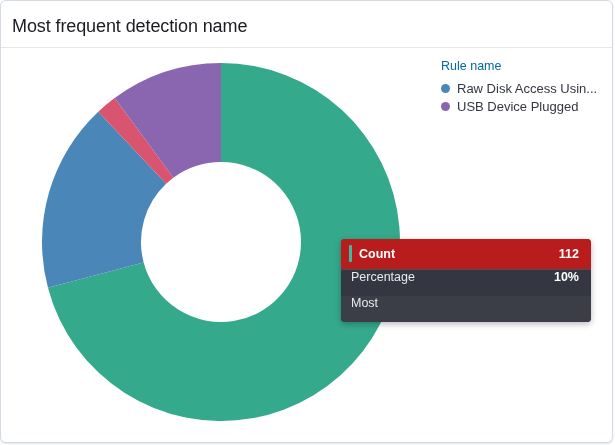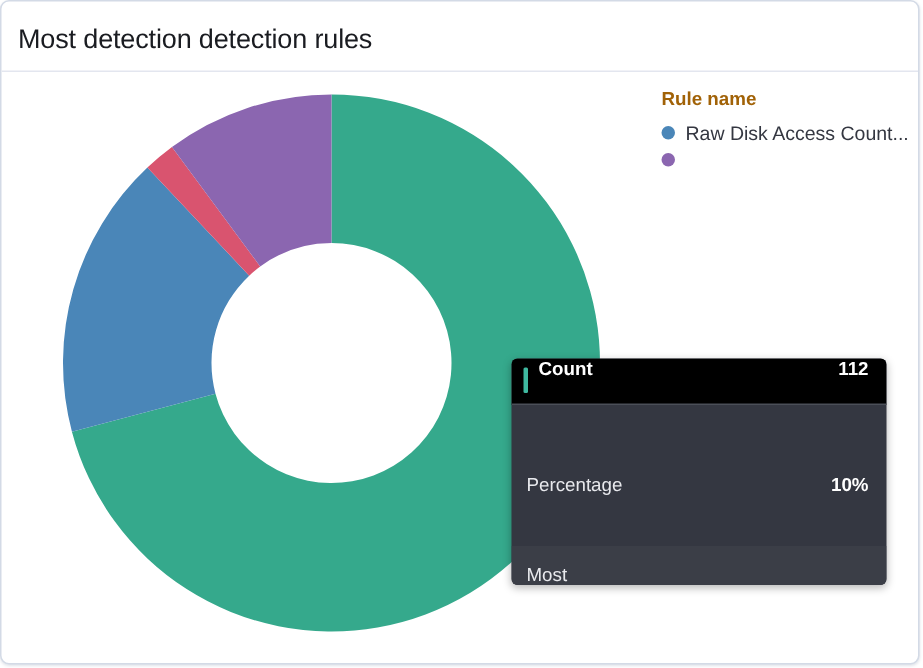--- a/index.html
+++ b/index.html
@@ -74,22 +74,22 @@
 
   
   .legend {
     position: absolute;
     left: 440px;
     top: 10px;
     width: 170px;
   }
   .legend-title {
     font-size: 12.5px;
-    font-weight: 700;
-    color: #a16207;
+    font-weight: 400;
+    color: #0369a1;
     margin-bottom: 6px;
     white-space: nowrap;
   }
   .legend-item {
     display: flex;
     align-items: center;
     height: 18px;
     margin-bottom: 0px;
     cursor: pointer;
   }
@@ -118,22 +118,23 @@
     background: #343741;
     border-radius: 4px;
     box-shadow: 0 2px 6px rgba(0,0,0,0.28);
     overflow: hidden;
     font-size: 12.5px;
   }
   .tt-header {
     position: relative;
     height: 30px;
     display: flex;
+    align-items: center;
     border-bottom: 1px solid #4b4f58;
-    background: #000000;
+    background: #b91c1c;
   }
   .tt-accent {
     position: absolute;
     left: 8px;
     top: 6px;
     width: 3px;
     height: 17px;
     background: #3fb9a0;
     border-radius: 1px;
   }
@@ -143,43 +144,42 @@
     font-weight: 700;
   }
   .tt-header-value {
     margin-left: auto;
     margin-right: 12px;
     color: #ffffff;
     font-weight: 700;
   }
   .tt-row {
     display: flex;
-    align-items: flex-end;
+    align-items: flex-start;
     height: 26px;
     padding: 0 12px 0 10px;
-    margin-top: 34px;
   }
   .tt-row.alt { background: #3b3e47; }
   .tt-key {
     color: #e8e9ed;
     font-weight: 400;
   }
   .tt-val {
     margin-left: auto;
     color: #ffffff;
     font-weight: 700;
   }
 </style>
 </head>
 <body>
 
 <div class="panel">
 
   <div class="panel-header">
-    <div class="panel-title">Most detection detection rules</div>
+    <div class="panel-title">Most frequent detection name</div>
   </div>
 
   <div class="chart-body">
 
     <div class="donut-wrap">
       <svg class="donut-svg" width="440" height="396" viewBox="0 0 440 396">
         <g id="donut-slices">
             <path d="M 220 14 A 179 179 0 1 1 46.94669764301136 238.75537720684497 L 142.657741963357 213.449330595238 A 80 80 0 1 0 220 113 Z" fill="#35a98c"></path>
             <path d="M 46.94669764301136 238.75537720684497 A 179 179 0 0 1 97.25866267953205 62.709692943860546 L 165.14353639308695 134.76969517044046 A 80 80 0 0 0 142.657741963357 213.449330595238 Z" fill="#4a86b8"></path>
             <path d="M 97.25866267953205 62.709692943860546 A 179 179 0 0 1 113.63801581406386 49.027334816533056 L 172.46391768226317 128.6546747783388 A 80 80 0 0 0 165.14353639308695 134.76969517044046 Z" fill="#d9546f"></path>
@@ -187,26 +187,27 @@
           </g>
       </svg>
     </div>
 
     <div class="legend">
       <div class="legend-title">Rule name</div>
 
 
       <div class="legend-item">
         <span class="legend-swatch" style="background:#4a86b8"></span>
-        <span class="legend-label">Raw Disk Access Count...</span>
+        <span class="legend-label">Raw Disk Access Usin...</span>
       </div>
 
 
       <div class="legend-item">
         <span class="legend-swatch" style="background:#8b66b0"></span>
+        <span class="legend-label">USB Device Plugged</span>
       </div>
     </div>
 
     <div class="tooltip">
       <div class="tt-header">
         <span class="tt-accent"></span>
         <span class="tt-header-label">Count</span>
         <span class="tt-header-value">112</span>
       </div>
       <div class="tt-row">

